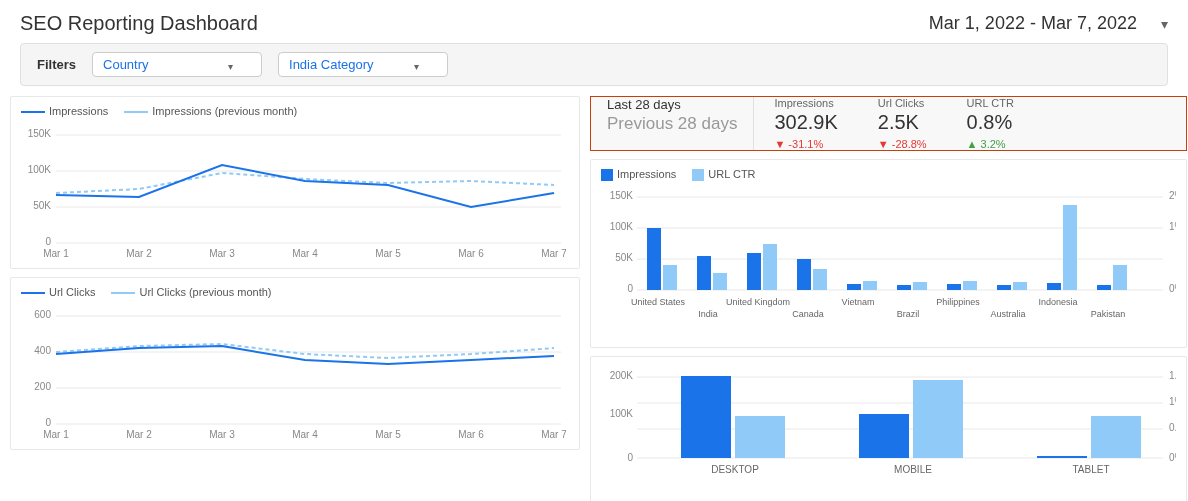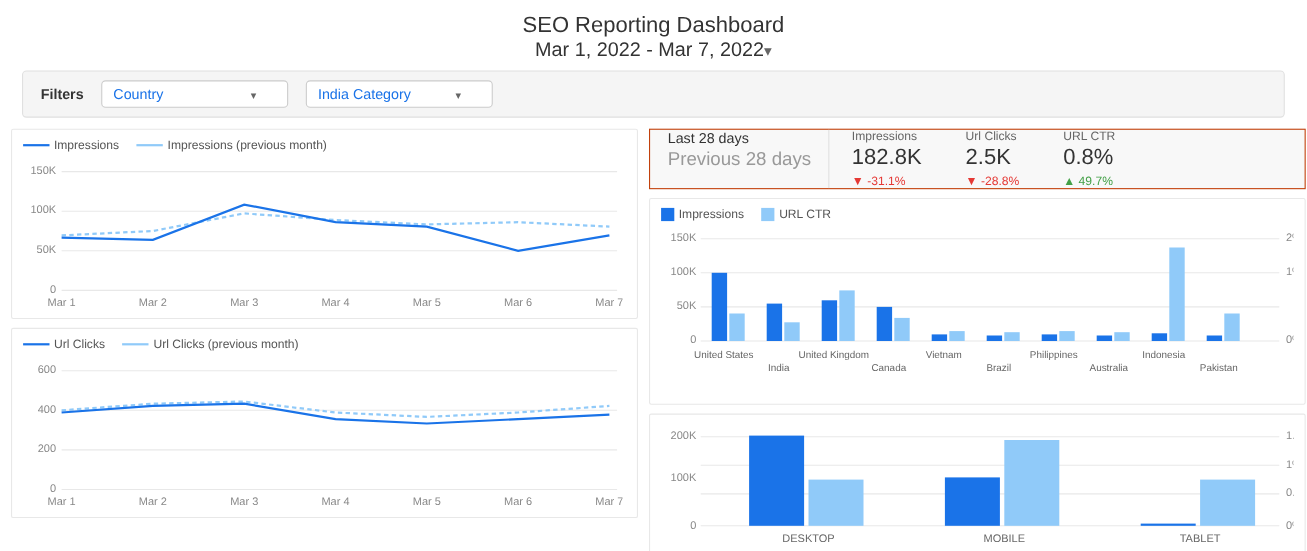--- a/index.html
+++ b/index.html
@@ -1,21 +1,20 @@
 <!DOCTYPE html>
 <html><head>
   <meta charset="utf-8">
   <style>
     * { box-sizing: border-box; margin: 0; padding: 0; }
     body { font-family: Arial, sans-serif; background: #fff; color: #333; font-size: 12px; width: 1188px; height: 501px; overflow: hidden; }
 
     .header {
       display: flex; justify-content: space-between; align-items: center;
       padding: 12px 20px 8px 20px;
-      flex-direction: column;
     }
     .header-title { font-size: 20px; font-weight: 400; color: #333; }
     .date-range { font-size: 18px; color: #333; display: flex; align-items: center; gap: 8px; }
     .date-range-chevron { font-size: 14px; color: #666; cursor: pointer; }
 
     .filters-bar {
       background: #f5f5f5; border: 1px solid #e0e0e0; border-radius: 4px;
       margin: 0 20px 10px 20px; padding: 8px 16px;
       display: flex; align-items: center; gap: 16px;
     }
@@ -66,21 +65,21 @@
     .legend-bar-blue { background: #1a73e8; display: inline-block; width: 12px; height: 12px; margin-right: 4px; vertical-align: middle; }
     .legend-bar-light { background: #90caf9; display: inline-block; width: 12px; height: 12px; margin-right: 4px; vertical-align: middle; }
 
     svg text { font-family: Arial, sans-serif; }
   </style>
 </head>
 <body>
 
 <div class="header">
   <div class="header-title">SEO Reporting Dashboard</div>
-  <div style="display:flex;align-items:center;gap:0;">
+  <div style="display:flex;align-items:center;gap:24px;">
     <div class="date-range">Mar 1, 2022 - Mar 7, 2022</div>
     <span class="date-range-chevron">▾</span>
   </div>
 </div>
 
 <div class="filters-bar">
   <span class="filters-label">Filters</span>
   <div class="filter-dropdown">
     <span>Country</span>
     <span class="filter-dropdown-arrow">▾</span>
@@ -157,37 +156,37 @@
 
   <div class="right-panel">
 
     <div class="kpi-row">
       <div class="kpi-period">
         <div class="kpi-period-label">Last 28 days</div>
         <div class="kpi-period-sub">Previous 28 days</div>
       </div>
       <div class="kpi-item">
         <div class="kpi-name">Impressions</div>
-        <div class="kpi-value">182.8K</div>
+        <div class="kpi-value">302.9K</div>
         <div class="kpi-change negative">
           <span class="kpi-arrow-down"></span><span>-31.1%</span>
         </div>
       </div>
       <div class="kpi-item">
         <div class="kpi-name">Url Clicks</div>
         <div class="kpi-value">2.5K</div>
         <div class="kpi-change negative">
           <span class="kpi-arrow-down"></span><span>-28.8%</span>
         </div>
       </div>
       <div class="kpi-item">
         <div class="kpi-name">URL CTR</div>
         <div class="kpi-value">0.8%</div>
         <div class="kpi-change positive">
-          <span class="kpi-arrow-up"></span><span>49.7%</span>
+          <span class="kpi-arrow-up"></span><span>3.2%</span>
         </div>
       </div>
     </div>
 
     <div class="chart-container">
       <div class="chart-legend">
         <span><span class="legend-bar-blue"></span><span>Impressions</span></span>
         <span><span class="legend-bar-light"></span><span>URL CTR</span></span>
       </div>
       <svg width="575" height="155">

